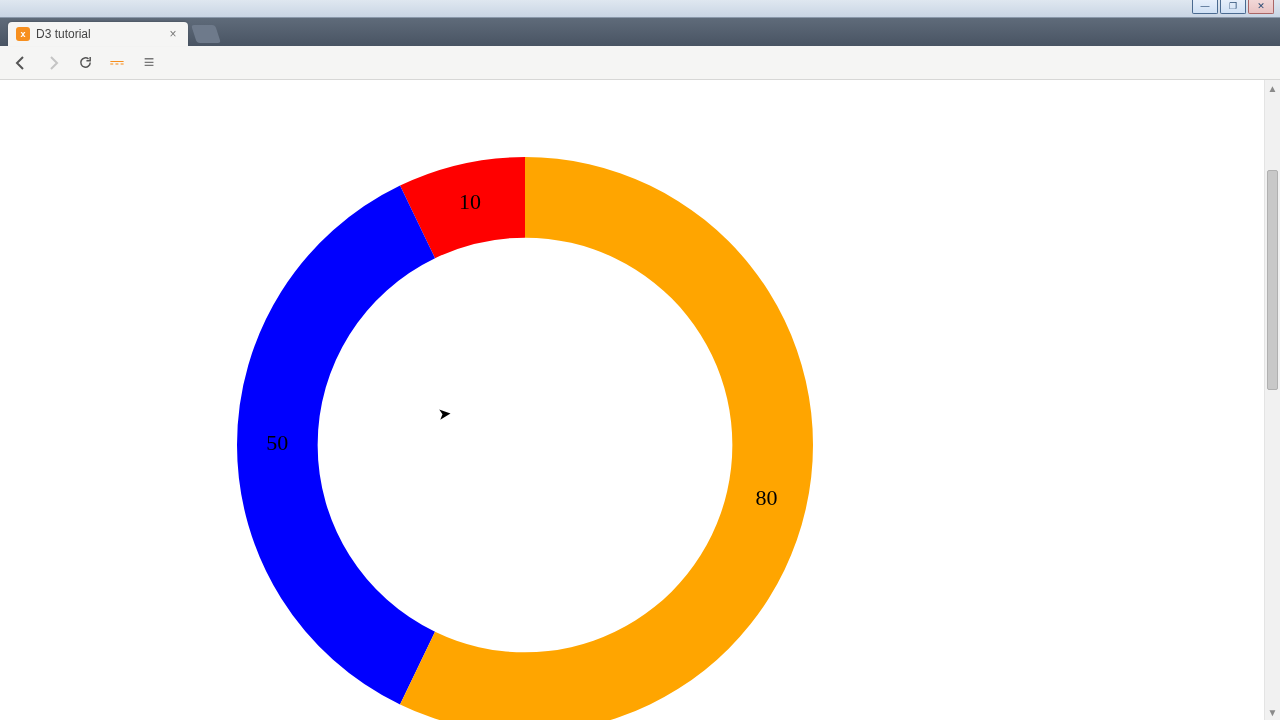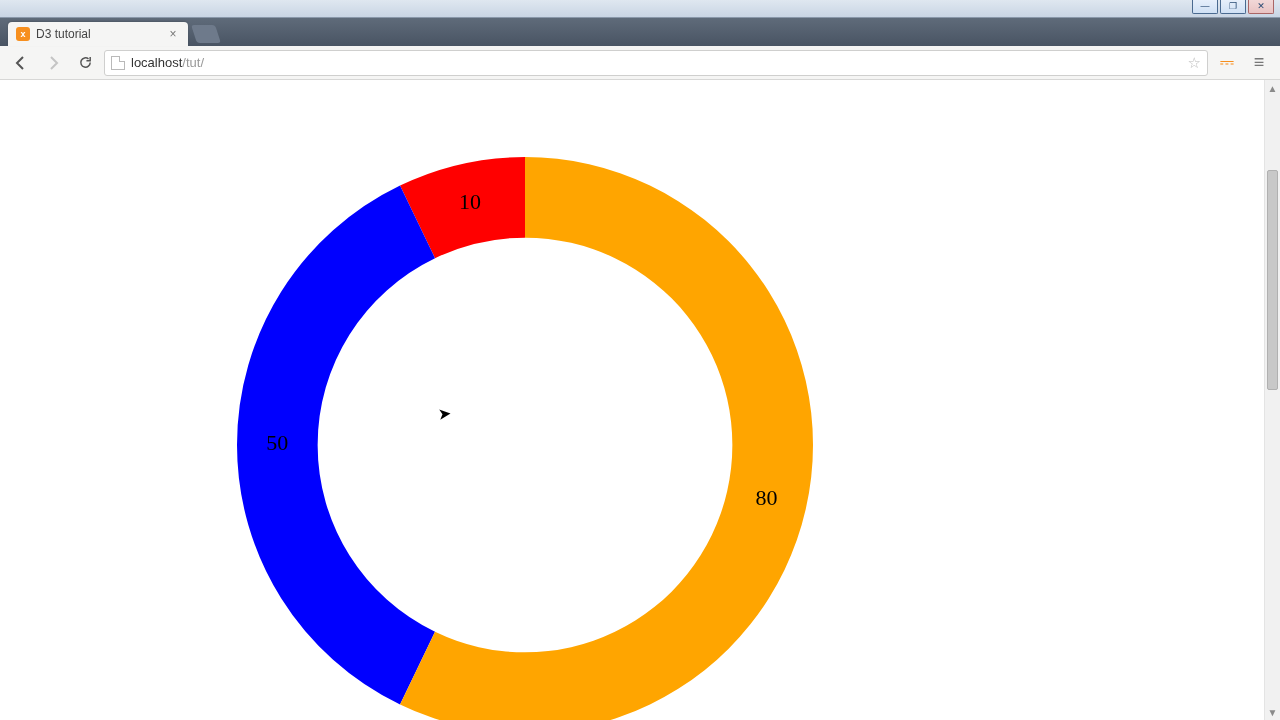--- a/index.html
+++ b/index.html
@@ -174,26 +174,20 @@
     </div>
     <div class="nav-btn disabled">
       <svg width="16" height="16" viewBox="0 0 16 16">
           <path d="M6 2 L12 8 L6 14" fill="none" stroke="#c4c4c4" stroke-width="2"></path>
         </svg>
     </div>
     <div class="nav-btn">
       <svg width="15" height="15" viewBox="0 0 16 16">
           <path d="M13 8a5 5 0 1 1-1.8-3.85M13 2v4h-4" fill="none" stroke="#555" stroke-width="1.6"></path>
         </svg>
-    </div>
-    <div class="omnibox">
-      <span class="page-icon"></span>
-      <span class="url-host">localhost</span>
-        <span class="url-path">/tut/</span>
-      <span class="star">☆</span>
     </div>
     <div class="tool-icon orange">⎓</div>
     <div class="tool-icon">≡</div>
   </div>
 
   <div class="viewport">
     <svg class="donut-wrap" id="donut" width="1100" height="720">
         <path d="M 525 77 A 288 288 0 0 0 400.0414831341433 105.52096604410326 L 435.02986785658317 178.17509555175437 A 207.35999999999999 207.35999999999999 0 0 1 525 157.64000000000001 Z" fill="#ff0000"></path>
         <text x="469.88601507770005" y="123.52985471080592" class="donut-label">10</text>
         <path d="M 400.0414831341433 105.52096604410326 A 288 288 0 0 0 400.0414831341432 624.4790339558967 L 435.0298678565831 551.8249044482457 A 207.35999999999999 207.35999999999999 0 0 1 435.02986785658317 178.17509555175437 Z" fill="#0000ff"></path>

